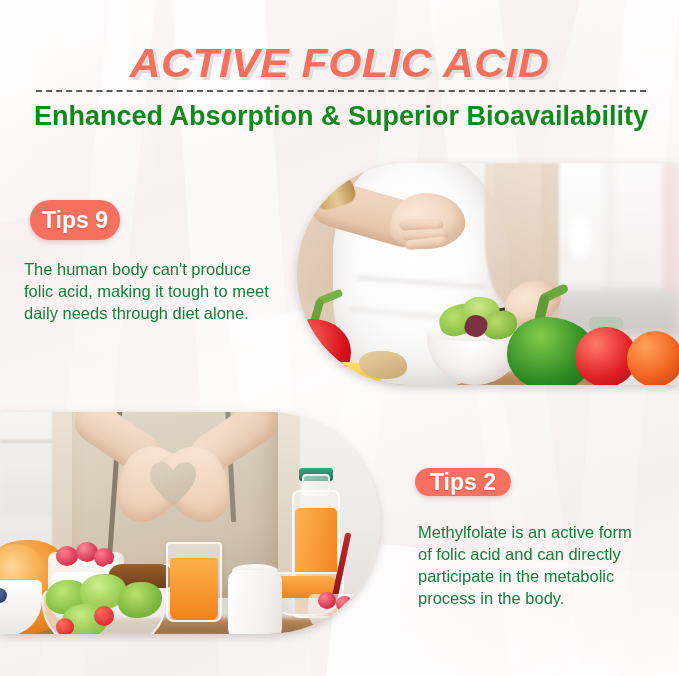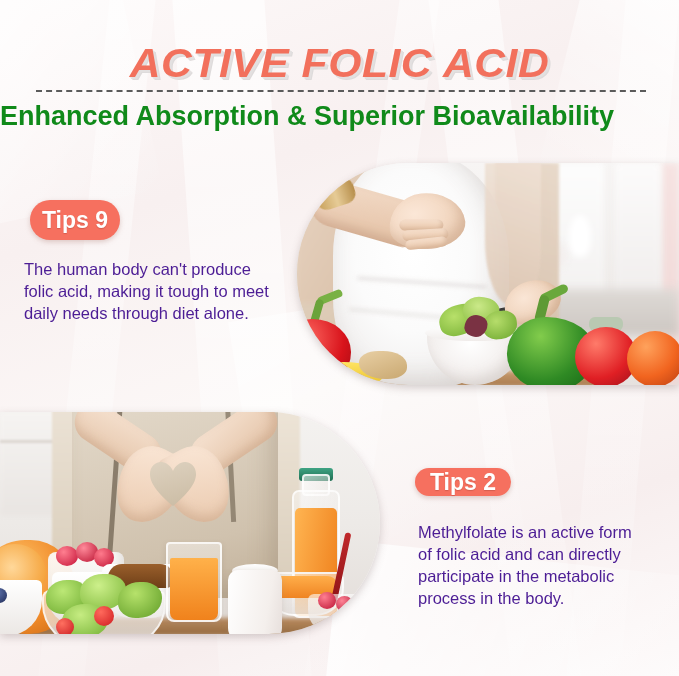--- a/index.html
+++ b/index.html
@@ -31,21 +31,21 @@
        3px 3px 0 #dedbdb,
        1px 1px 0 #eceaea;
     white-space:nowrap;
   }
   #title-divider{
     position:absolute; left:36px; top:90px; width:610px; height:0;
     border-top:2px dashed #5b5b5b;
   }
   #subtitle{
     position:absolute; left:0; top:101px; width:648px;
-    text-align:left;
+    text-align:right;
     font-size:27px; font-weight:bold; color:#108a1a;
     white-space:nowrap;
   }
 
   
   .photo{
     position:absolute; overflow:hidden;
     box-shadow:0 3px 9px rgba(120,100,100,.30);
     z-index:4;
   }
@@ -247,21 +247,21 @@
     background:#f6705f; color:#ffffff;
     font-size:23px; font-weight:bold;
     border-radius:24px;
     box-shadow:0 2px 5px rgba(170,120,112,.35);
     text-shadow:0 1px 1px rgba(150,60,48,.35);
   }
   #tips1-badge{ left:30px; top:200px; width:90px; height:40px; }
   #tips2-badge{ left:415px; top:468px; width:96px; height:28px; }
   .tips-text{
     position:absolute; z-index:6;
-    font-size:16.5px; line-height:22px; color:#4c1d95;
+    font-size:16.5px; line-height:22px; color:#15803d;
     white-space:pre-line;
   }
   #tips1-text{ left:24px; top:258px; width:278px; }
   #tips2-text{ left:418px; top:521px; width:252px; }
 </style>
 </head>
 <body>
 
 <div id="bg-layer">
   <div class="bg-streak" style="left:74px;top:0;width:46px;height:676px;opacity:.55;transform:skewX(-6deg);"></div>

